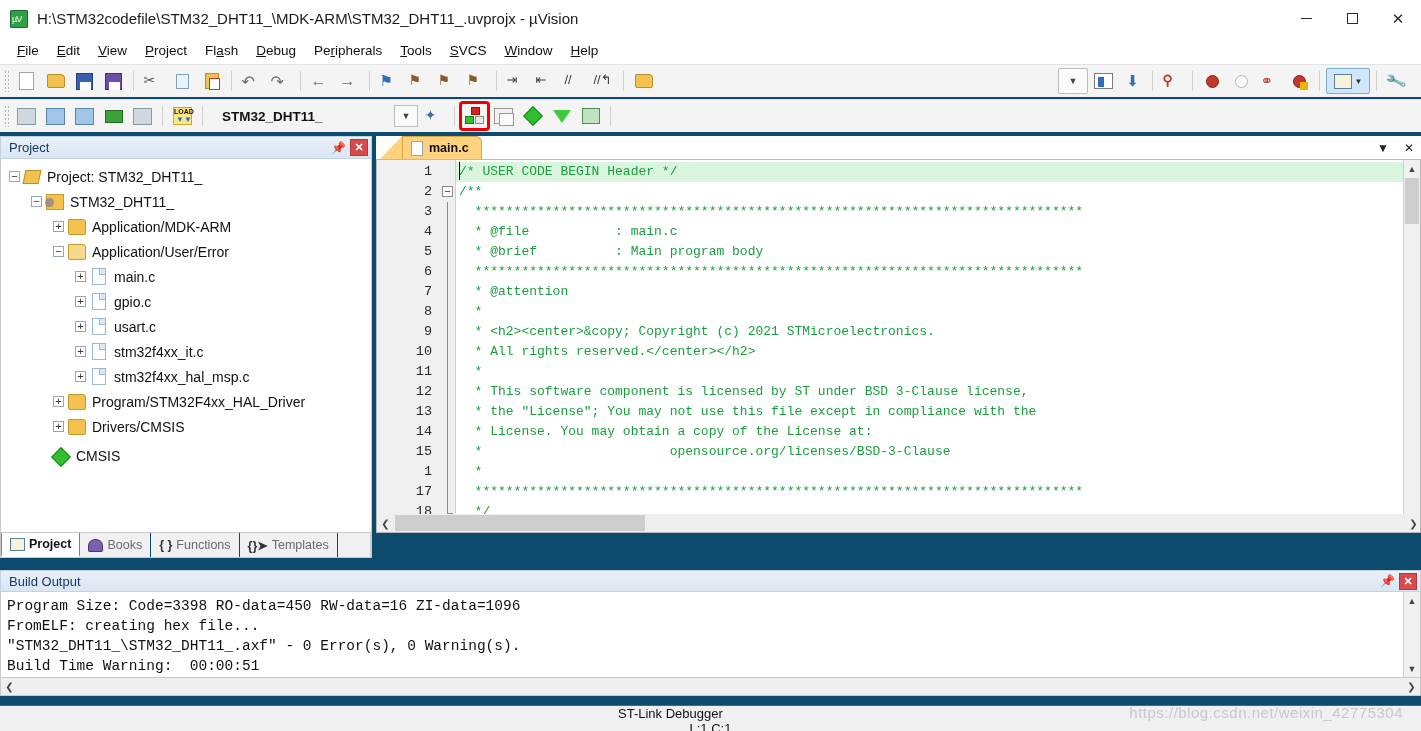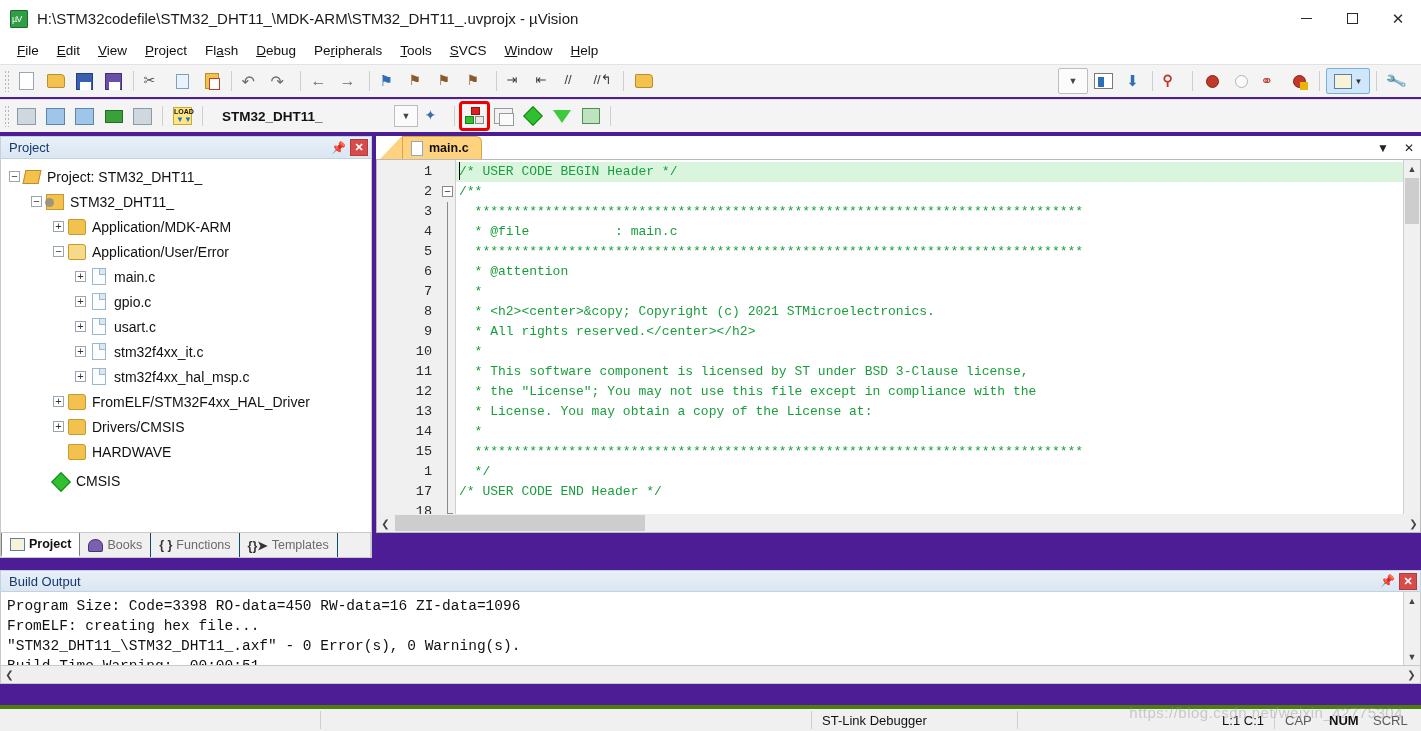--- a/index.html
+++ b/index.html
@@ -1,21 +1,21 @@
 <!DOCTYPE html>
 <html><head>
 <meta charset="utf-8">
 <style>
   * { box-sizing: border-box; margin:0; padding:0; }
   html,body {
     width:1421px; height:731px; overflow:hidden;
     font-family:"Liberation Sans", sans-serif;
     background:#ffffff;
   }
-  #app { position:relative; width:1421px; height:731px; background:#4c1d95; }
+  #app { position:relative; width:1421px; height:731px; background:#0c4a6e; }
 
   
   .titlebar {
     position:absolute; left:0; top:0; width:1421px; height:37px;
     background:#ffffff; display:flex; align-items:center;
   }
   .title-icon {
     width:18px; height:18px; margin-left:10px; margin-right:9px;
     background:#2f9e44; border:1px solid #1d6b2d; border-radius:1px;
     position:relative; flex:none;
@@ -196,34 +196,34 @@
   .hthumb { height:16px; background:#cdcdcd; width:250px; margin-left:1px; }
 
   
   .build-panel { position:absolute; left:0; top:570px; width:1421px; height:130px; }
   .build-head {
     height:22px; background:linear-gradient(#e8f0f8,#dae6f2);
     border:1px solid #c2d2e0; display:flex; align-items:center;
     padding-left:8px; font-size:13px; color:#15396b;
   }
   .build-body {
-    height:74px; background:#fff; border:1px solid #c9c9c9; border-top:none;
+    height:86px; background:#fff; border:1px solid #c9c9c9; border-top:none;
     display:flex; overflow:hidden;
   }
   .build-text { flex:1; padding:4px 0 0 6px; }
   .bl { height:20px; line-height:20px; white-space:pre;
     font-family:"Liberation Mono", monospace; font-size:14.5px; color:#111; }
   .build-hscroll { height:18px; background:#efefef; display:flex; align-items:center;
     border:1px solid #c9c9c9; border-top:none; }
 
   
   .statusbar {
     position:absolute; left:0; bottom:0; width:1421px; height:26px;
-    background:#f0f0f0; border-top:4px solid #4d7c0f;
-    display:flex; align-items:center; font-size:13px; color:#111;
+    background:#f0f0f0; border-top:1px solid #4d7c0f;
+    display:flex; align-items:center; font-size:13px; color:#111;flex-direction:column;
   }
   .st-cell { height:26px; display:flex; align-items:center; padding:0 10px; }
   .st-sep { width:1px; height:18px; background:#cfcfcf; }
   .st-flex { flex:1; }
   .st-ind { width:44px; text-align:center; color:#5a5a5a; }
   .st-ind.on { color:#111; font-weight:bold; }
   .watermark {
     position:absolute; right:18px; top:704px; font-size:15px;
     color:rgba(150,150,150,.45); letter-spacing:.5px; pointer-events:none;
     font-family:"Liberation Sans",sans-serif;
@@ -521,31 +521,26 @@
           <span>stm32f4xx_it.c</span>
         </div>
         <div class="tree-row" style="padding-left: 74px;">
           <span class="expander">+</span>
           <span class="ic ic-file"></span>
           <span>stm32f4xx_hal_msp.c</span>
         </div>
         <div class="tree-row" style="padding-left: 52px;">
           <span class="expander">+</span>
           <span class="ic ic-folder"></span>
-          <span>FromELF/STM32F4xx_HAL_Driver</span>
+          <span>Program/STM32F4xx_HAL_Driver</span>
         </div>
         <div class="tree-row" style="padding-left: 52px;">
           <span class="expander">+</span>
           <span class="ic ic-folder"></span>
           <span>Drivers/CMSIS</span>
-        </div>
-        <div class="tree-row" style="padding-left: 52px;">
-          <span class="expander none"></span>
-          <span class="ic ic-folder"></span>
-          <span>HARDWAVE</span>
         </div>
         <div class="tree-row" style="padding-left: 36px; align-items: flex-end;">
           <span class="expander none"></span>
           <span class="ic ic-diamond"></span>
           <span>CMSIS</span>
         </div>
       </div>
     <div class="panel-tabs">
       <div class="ptab active">
         <span class="tabic proj"></span>
@@ -620,29 +615,31 @@
           <div class="fold-line" style="top: 322px; height: 20px;"></div>
           <div class="fold-line" style="top: 342px; height: 11px;"></div>
           <div class="fold-end" style="top: 353px;"></div>
         </div>
       <div class="code-lines" id="code-lines">
         <div class="caret"></div>
       <div class="cl hl">/* USER CODE BEGIN Header */</div>
           <div class="cl">/**</div>
           <div class="cl">  ******************************************************************************</div>
           <div class="cl">  * @file           : main.c</div>
+          <div class="cl">  * @brief          : Main program body</div>
           <div class="cl">  ******************************************************************************</div>
           <div class="cl">  * @attention</div>
           <div class="cl">  *</div>
           <div class="cl">  * &lt;h2&gt;&lt;center&gt;&amp;copy; Copyright (c) 2021 STMicroelectronics.</div>
           <div class="cl">  * All rights reserved.&lt;/center&gt;&lt;/h2&gt;</div>
           <div class="cl">  *</div>
           <div class="cl">  * This software component is licensed by ST under BSD 3-Clause license,</div>
           <div class="cl">  * the "License"; You may not use this file except in compliance with the</div>
           <div class="cl">  * License. You may obtain a copy of the License at:</div>
+          <div class="cl">  *                        opensource.org/licenses/BSD-3-Clause</div>
           <div class="cl">  *</div>
           <div class="cl">  ******************************************************************************</div>
           <div class="cl">  */</div>
           <div class="cl">/* USER CODE END Header */</div>
         </div>
       <div class="vscroll">
         <div class="vsb">▲</div>
         <div class="vthumb"></div>
         <div class="vtrack"></div>
         <div class="vsb">▼</div>

